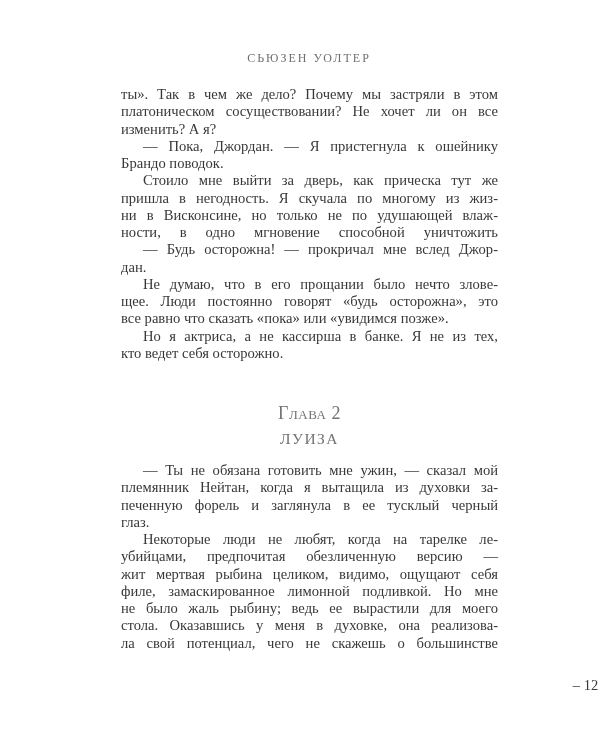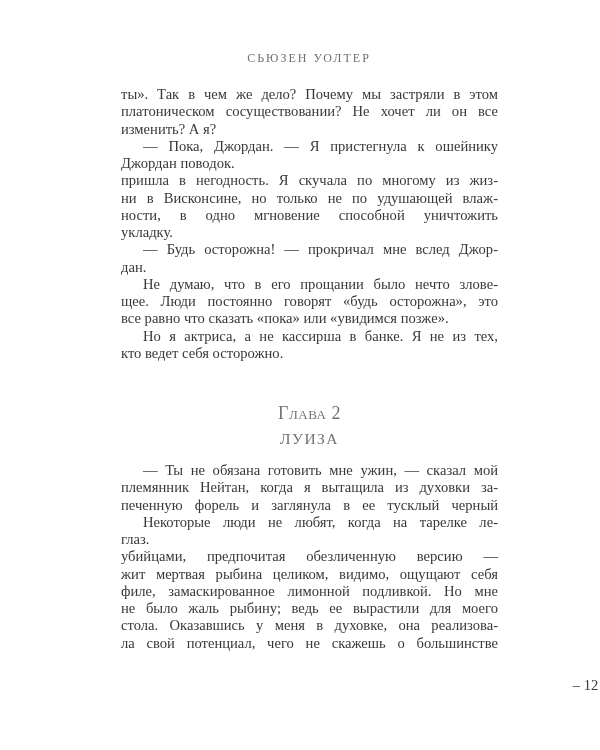--- a/index.html
+++ b/index.html
@@ -80,45 +80,45 @@
 
 <div class="page">
 
   <div class="running-header">СЬЮЗЕН УОЛТЕР</div>
 
   <div class="body-block body-top">
       <div class="line">ты». Так в чем же дело? Почему мы застряли в этом</div>
       <div class="line">платоническом сосуществовании? Не хочет ли он все</div>
       <div class="line nj">изменить? А я?</div>
       <div class="line ind">— Пока, Джордан. — Я пристегнула к ошейнику</div>
-      <div class="line nj">Джордан поводок.</div>
+      <div class="line nj">Брандо поводок.</div>
+      <div class="line ind">Стоило мне выйти за дверь, как прическа тут же</div>
       <div class="line">пришла в негодность. Я скучала по многому из жиз-</div>
       <div class="line">ни в Висконсине, но только не по удушающей влаж-</div>
       <div class="line">ности, в одно мгновение способной уничтожить</div>
-      <div class="line nj">укладку.</div>
       <div class="line ind">— Будь осторожна! — прокричал мне вслед Джор-</div>
       <div class="line nj">дан.</div>
       <div class="line ind">Не думаю, что в его прощании было нечто злове-</div>
       <div class="line">щее. Люди постоянно говорят «будь осторожна», это</div>
       <div class="line nj">все равно что сказать «пока» или «увидимся позже».</div>
       <div class="line ind">Но я актриса, а не кассирша в банке. Я не из тех,</div>
       <div class="line nj">кто ведет себя осторожно.</div>
     </div>
 
   <div class="chapter">
     <div class="chapter-label">Глава 2</div>
     <div class="chapter-title">ЛУИЗА</div>
   </div>
 
   <div class="body-block body-bottom">
       <div class="line ind">— Ты не обязана готовить мне ужин, — сказал мой</div>
       <div class="line">племянник Нейтан, когда я вытащила из духовки за-</div>
       <div class="line">печенную форель и заглянула в ее тусклый черный</div>
+      <div class="line nj">глаз.</div>
       <div class="line ind">Некоторые люди не любят, когда на тарелке ле-</div>
-      <div class="line nj">глаз.</div>
       <div class="line">убийцами, предпочитая обезличенную версию —</div>
       <div class="line">жит мертвая рыбина целиком, видимо, ощущают себя</div>
       <div class="line">филе, замаскированное лимонной подливкой. Но мне</div>
       <div class="line">не было жаль рыбину; ведь ее вырастили для моего</div>
       <div class="line">стола. Оказавшись у меня в духовке, она реализова-</div>
       <div class="line">ла свой потенциал, чего не скажешь о большинстве</div>
     </div>
 
   <div class="page-number">– 12 –</div>
 

